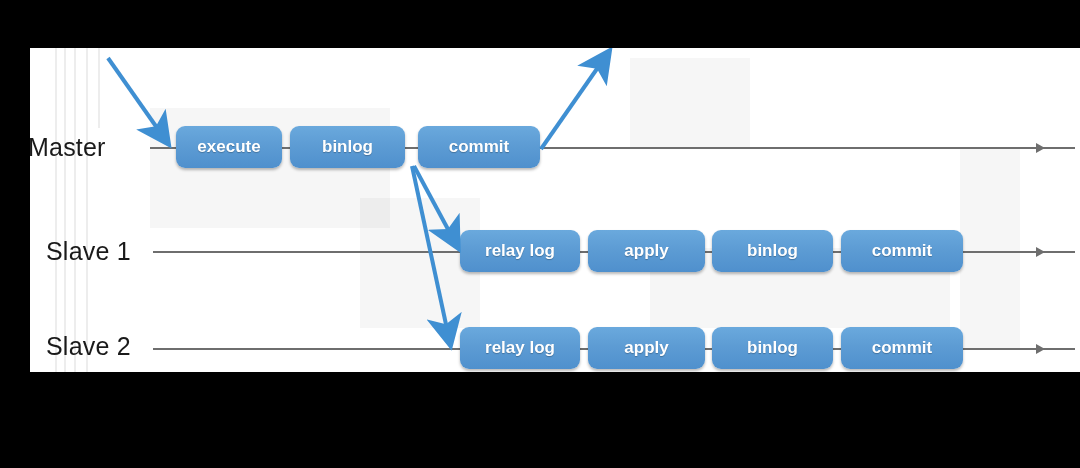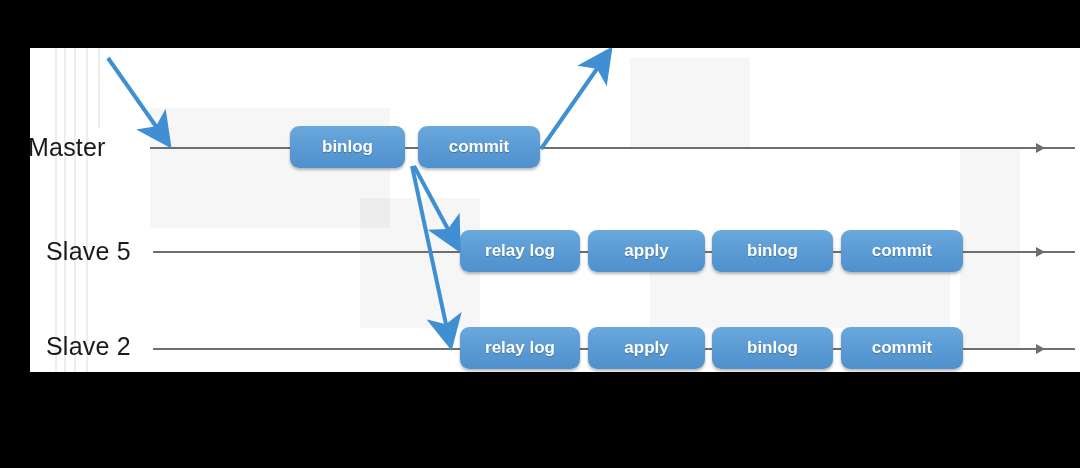--- a/index.html
+++ b/index.html
@@ -53,28 +53,31 @@
     <div class="blob" style="left:120px;top:60px;width:240px;height:120px"></div>
     <div class="blob" style="left:600px;top:10px;width:120px;height:90px"></div>
     <div class="blob" style="left:330px;top:150px;width:120px;height:130px"></div>
     <div class="blob" style="left:620px;top:200px;width:300px;height:80px"></div>
     <div class="blob" style="left:930px;top:100px;width:60px;height:200px"></div>
 
     <div class="row-label" style="left:-2px;top:85px">Master</div>
     <div class="timeline" style="left:120px;top:99px;width:925px"></div>
     <div class="arrowhead" style="left:1006px;top:95px"></div>
 
+    <div class="stage-box" style="left:146px;top:78px;width:106px">
+      <span>execute</span>
+    </div>
     <div class="stage-box" style="left:260px;top:78px;width:115px">
       <span>binlog</span>
     </div>
     <div class="stage-box" style="left:388px;top:78px;width:122px">
       <span>commit</span>
     </div>
 
-    <div class="row-label" style="left:16px;top:189px">Slave 5</div>
+    <div class="row-label" style="left:16px;top:189px">Slave 1</div>
     <div class="timeline" style="left:123px;top:203px;width:922px"></div>
     <div class="arrowhead" style="left:1006px;top:199px"></div>
 
     <div class="stage-box" style="left:430px;top:182px;width:120px">
       <span>relay log</span>
     </div>
     <div class="stage-box" style="left:558px;top:182px;width:117px">
       <span>apply</span>
     </div>
     <div class="stage-box" style="left:682px;top:182px;width:121px">

